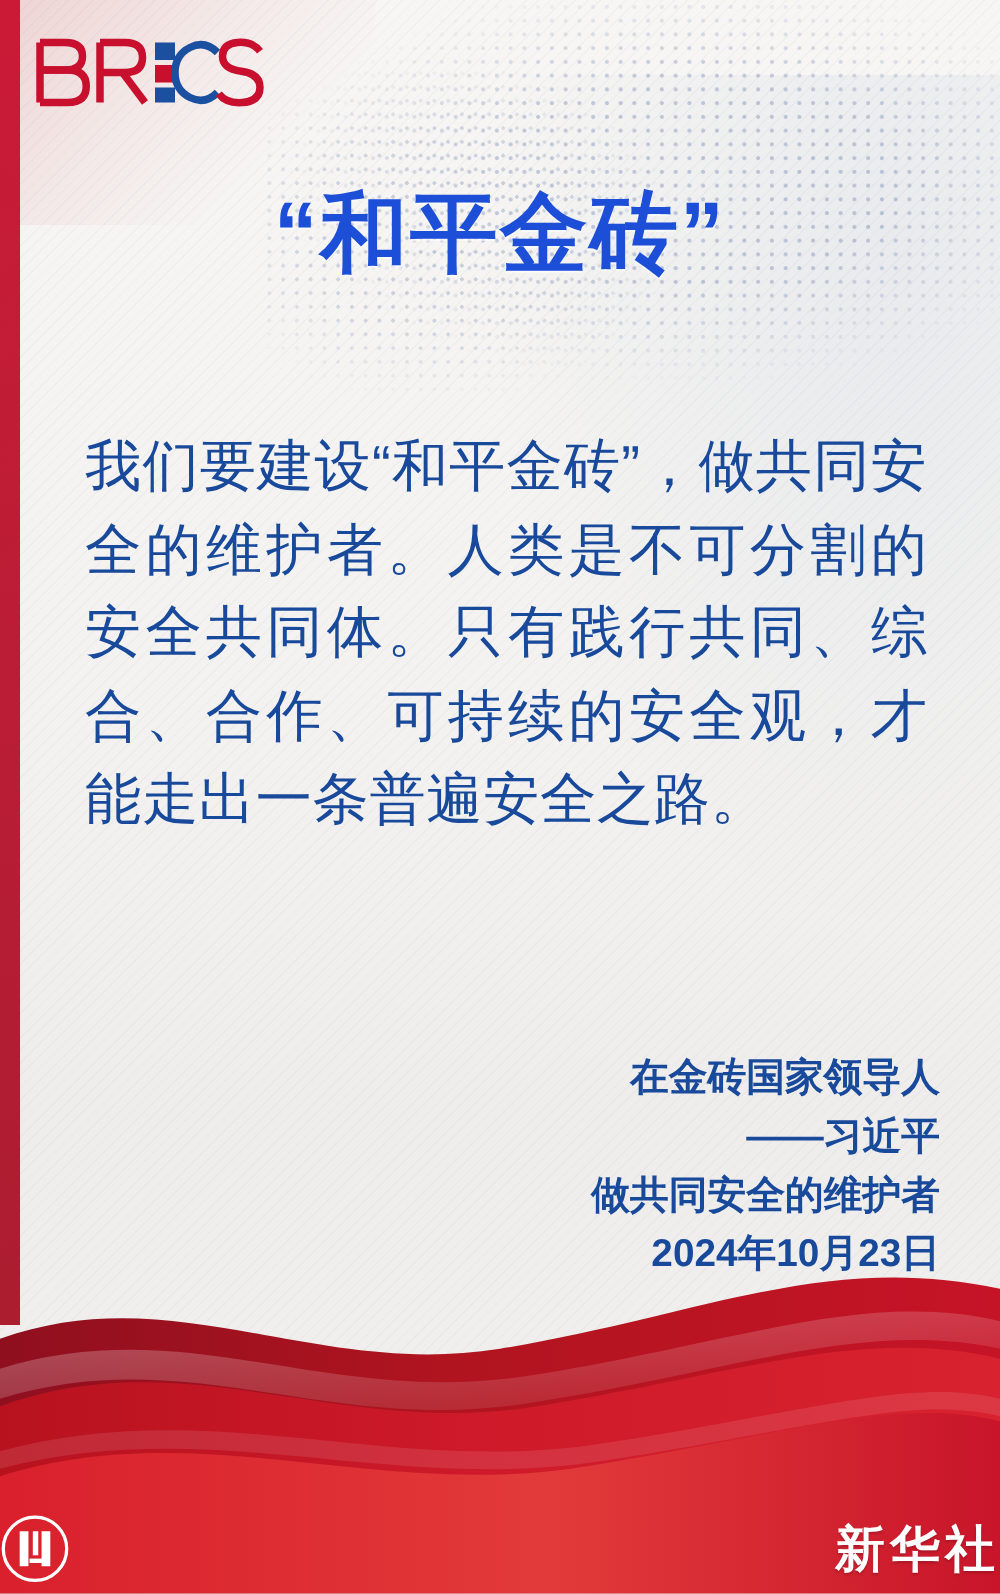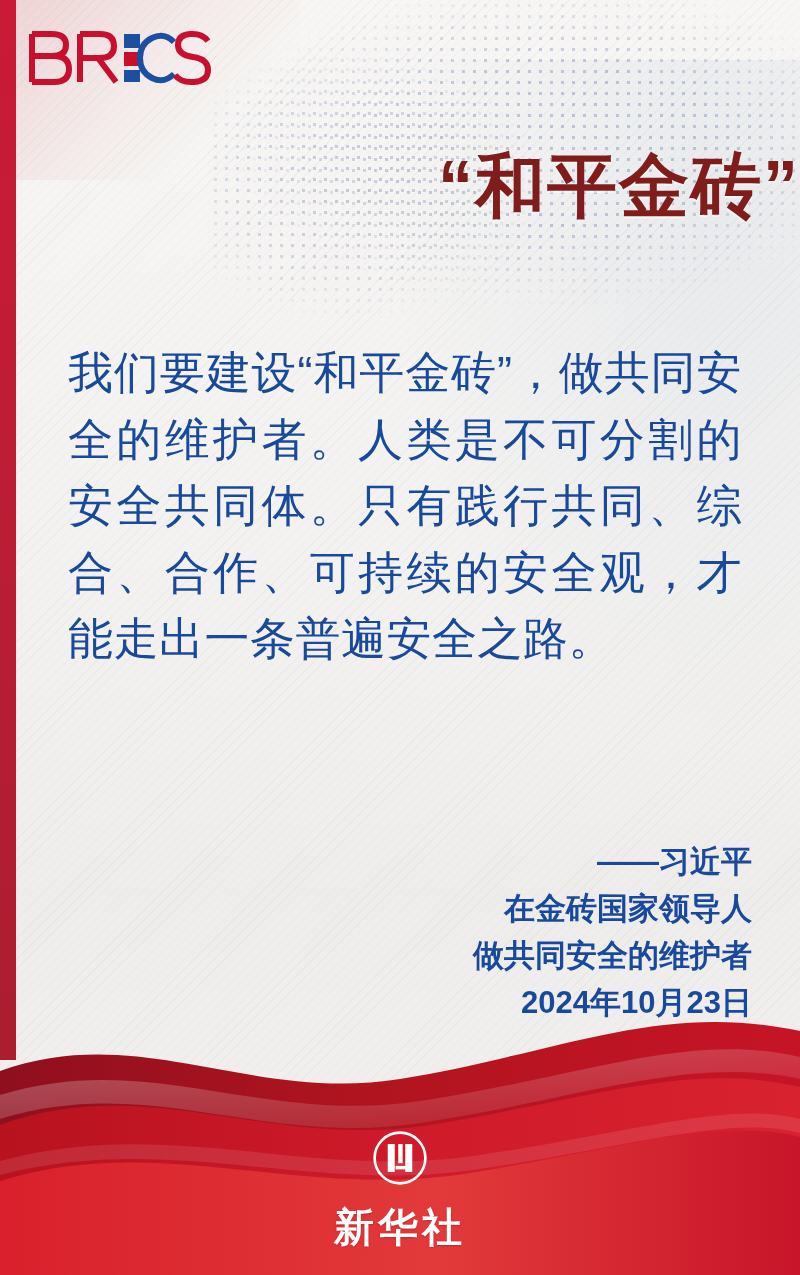--- a/index.html
+++ b/index.html
@@ -99,26 +99,26 @@
     width: 190px;
     height: 64px;
   }
 
   
   .headline {
     position: absolute;
     left: 0;
     right: 0;
     top: 150px;
-    text-align: right;
+    text-align: center;
     font-size: 70px;
     line-height: 1.05;
     font-weight: 700;
     letter-spacing: 2px;
-    color: #7f1d1d;
+    color: #1d4ed8;
     text-shadow: 0 2px 0 rgba(255,255,255,0.55);
   }
 
   
   .quote {
     position: absolute;
     left: 68px;
     right: 58px;
     top: 340px;
     font-size: 45px;
@@ -151,26 +151,25 @@
     width: 800px;
     height: 300px;
     overflow: hidden;
   }
 
   
   .footer-logo {
     position: absolute;
     left: 0;
     right: 0;
-    bottom: 20px;
+    bottom: 8px;
     display: flex;
     align-items: center;
-    justify-content: flex-end;
+    justify-content: space-between;
     gap: 14px;
-    flex-direction: column;
   }
   .footer-mark {
     width: 56px;
     height: 56px;
     flex: 0 0 auto;
   }
   .footer-text {
     color: #ffffff;
     font-size: 40px;
     font-weight: 700;
@@ -219,22 +218,22 @@
         <path d="M184 15 q-6 -8 -18 -7 q-12 1 -12 11 q0 10 15 12 q15 2 15 13 q0 11 -14 12 q-13 1 -19 -7"></path>
       </g>
     </svg>
   </div>
 
   <div class="headline">“和平金砖”</div>
 
   <div class="quote">我们要建设“和平金砖”，做共同安全的维护者。人类是不可分割的安全共同体。只有践行共同、综合、合作、可持续的安全观，才能走出一条普遍安全之路。</div>
 
   <div class="attribution">
+    <div>在金砖国家领导人</div>
     <div>——习近平</div>
-    <div>在金砖国家领导人</div>
     <div>做共同安全的维护者</div>
     <div>2024年10月23日</div>
   </div>
 
   <div class="wave-wrap">
     <svg viewBox="0 0 800 300" width="800" height="300" preserveAspectRatio="none">
       <defs>
         <linearGradient id="gradDark" x1="0" y1="0" x2="1" y2="0">
           <stop offset="0%" stop-color="#8f0f1f"></stop>
           <stop offset="45%" stop-color="#b0141f"></stop>

